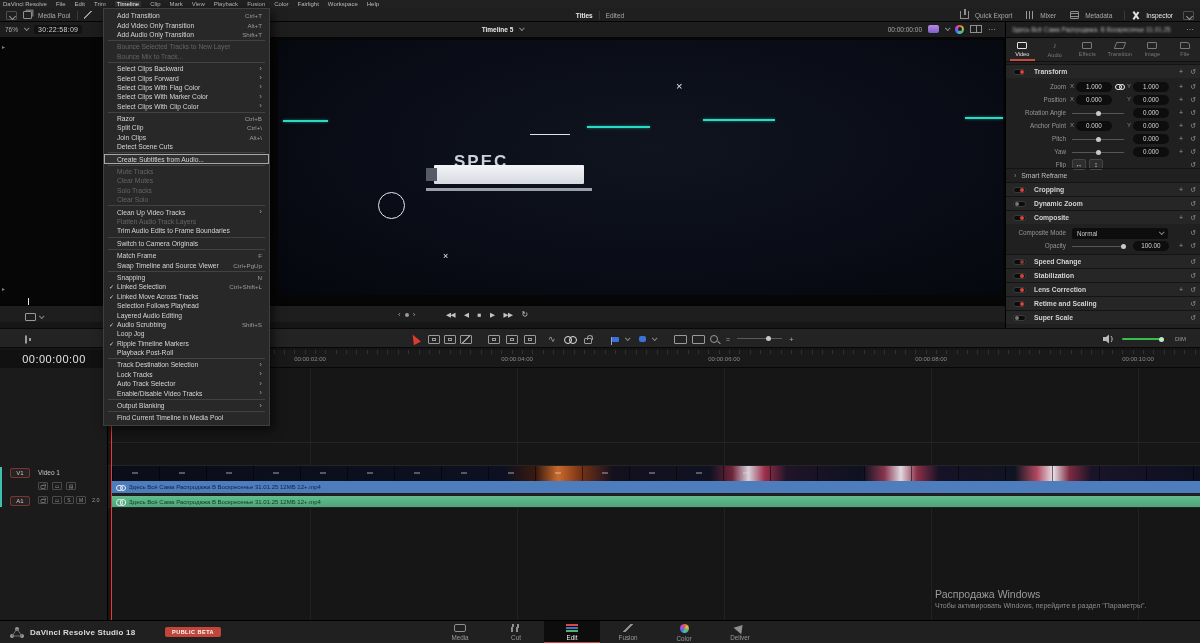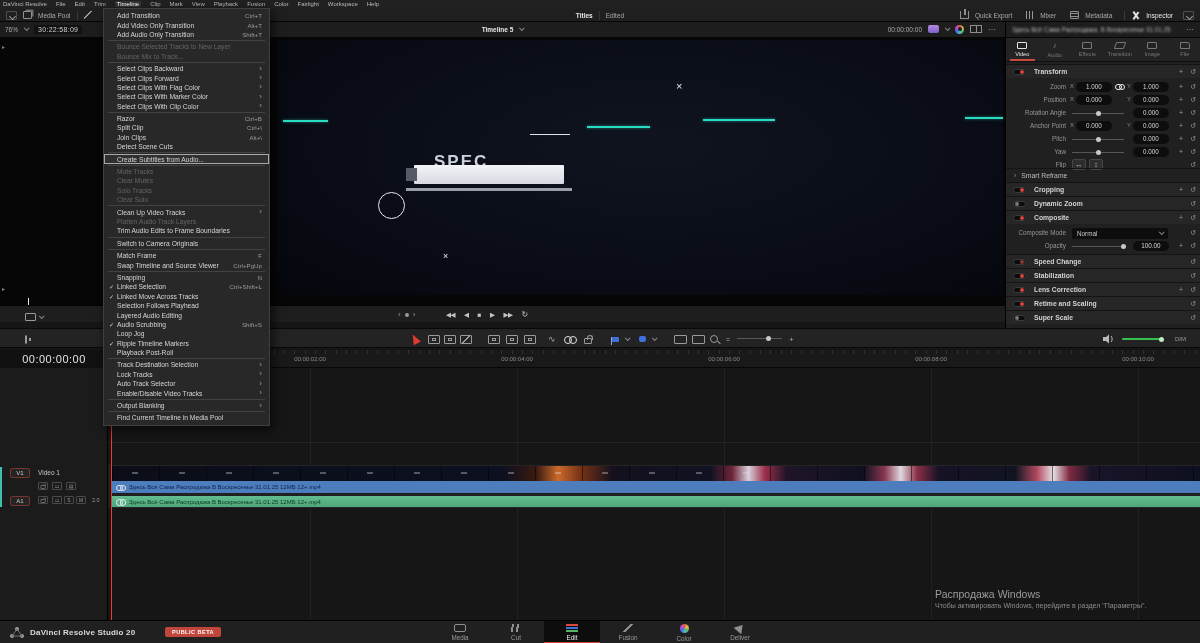--- a/index.html
+++ b/index.html
@@ -40,21 +40,21 @@
   .icn-cam{width:11px;height:8px;border-radius:2px;background:linear-gradient(#b68ae0,#7e5fc9)}
   .icn-wheel{width:9px;height:9px;border-radius:50%;background:conic-gradient(#e05a4a,#e0c04a,#58b86a,#4ab8c8,#4a6ae0,#c04ae0,#e05a4a);position:relative}
   .icn-wheel::after{content:"";position:absolute;left:2.5px;top:2.5px;width:4px;height:4px;border-radius:50%;background:#1d1d1d}
   .icn-dual{width:12px;height:8px;border:1px solid #8f8f8f;background:linear-gradient(90deg,transparent 0 5px,#8f8f8f 5px 6px,transparent 6px)}
   .dots{color:#9a9a9a;font-size:8px;letter-spacing:1px}
   
   .stage{position:absolute;left:0;top:38px;width:1005px;height:267px;background:#060606;overflow:hidden}
   .video{position:absolute;left:278px;top:2px;width:725px;height:255px;
          background:radial-gradient(ellipse at 52% 42%,#10141f 0%,#0a0d17 55%,#05070d 100%)}
   .tealline{position:absolute;height:2px;background:#27dcc0;box-shadow:0 0 3px rgba(45,220,195,.55)}
-  .glitch-title{position:absolute;left:128px;top:112px;width:168px;height:42px}
+  .glitch-title{position:absolute;left:148px;top:112px;width:168px;height:42px}
   .gt-text{position:absolute;left:28px;top:0;font-size:17px;font-weight:bold;letter-spacing:2px;color:#ccd1dd;filter:blur(.4px)}
   .gt-bar{position:absolute;left:8px;top:13px;width:150px;height:19px;border-radius:1px;
           background:linear-gradient(#f3f4f6,#d7dae2);filter:blur(.7px)}
   .gt-block{position:absolute;left:0;top:16px;width:11px;height:13px;background:#565a66}
   .gt-base{position:absolute;left:0;top:36px;width:166px;height:3px;background:#999ea9}
   .v-circle{position:absolute;width:27px;height:27px;border:1.5px solid #e6e9f0;border-radius:50%}
   .v-x{position:absolute;color:#e8ebf2;font-size:9px;line-height:9px}
   .edge-ic{position:absolute;color:#7d7d7d;font-size:6px;line-height:6px;z-index:4}
   
   .transport{position:absolute;left:0;top:305px;width:1005px;height:17px;background:#1e1e1e;border-top:1px solid #040404}
@@ -942,21 +942,21 @@
     </div>
   </div>
 
   <div class="footer">
     <svg class="abs" style="left:9px;top:5px" width="16" height="13" viewBox="0 0 16 13">
       <circle cx="8" cy="3" r="2" fill="#9a9a9a"></circle>
         <circle cx="3" cy="10" r="2" fill="#9a9a9a"></circle>
         <circle cx="13" cy="10" r="2" fill="#9a9a9a"></circle>
       <path d="M8 3L3 10M8 3l5 7M3 10h10" stroke="#6f6f6f" stroke-width="1" fill="none"></path>
     </svg>
-    <div class="brand">DaVinci Resolve Studio 20</div>
+    <div class="brand">DaVinci Resolve Studio 18</div>
     <div class="beta">PUBLIC BETA</div>
     <div class="pages">
       <div class="tab icon-media">
         <span class="tabicon"></span>
         <span class="tablbl">Media</span>
       </div>
         <div class="tab icon-cut">
         <span class="tabicon"></span>
         <span class="tablbl">Cut</span>
       </div>

